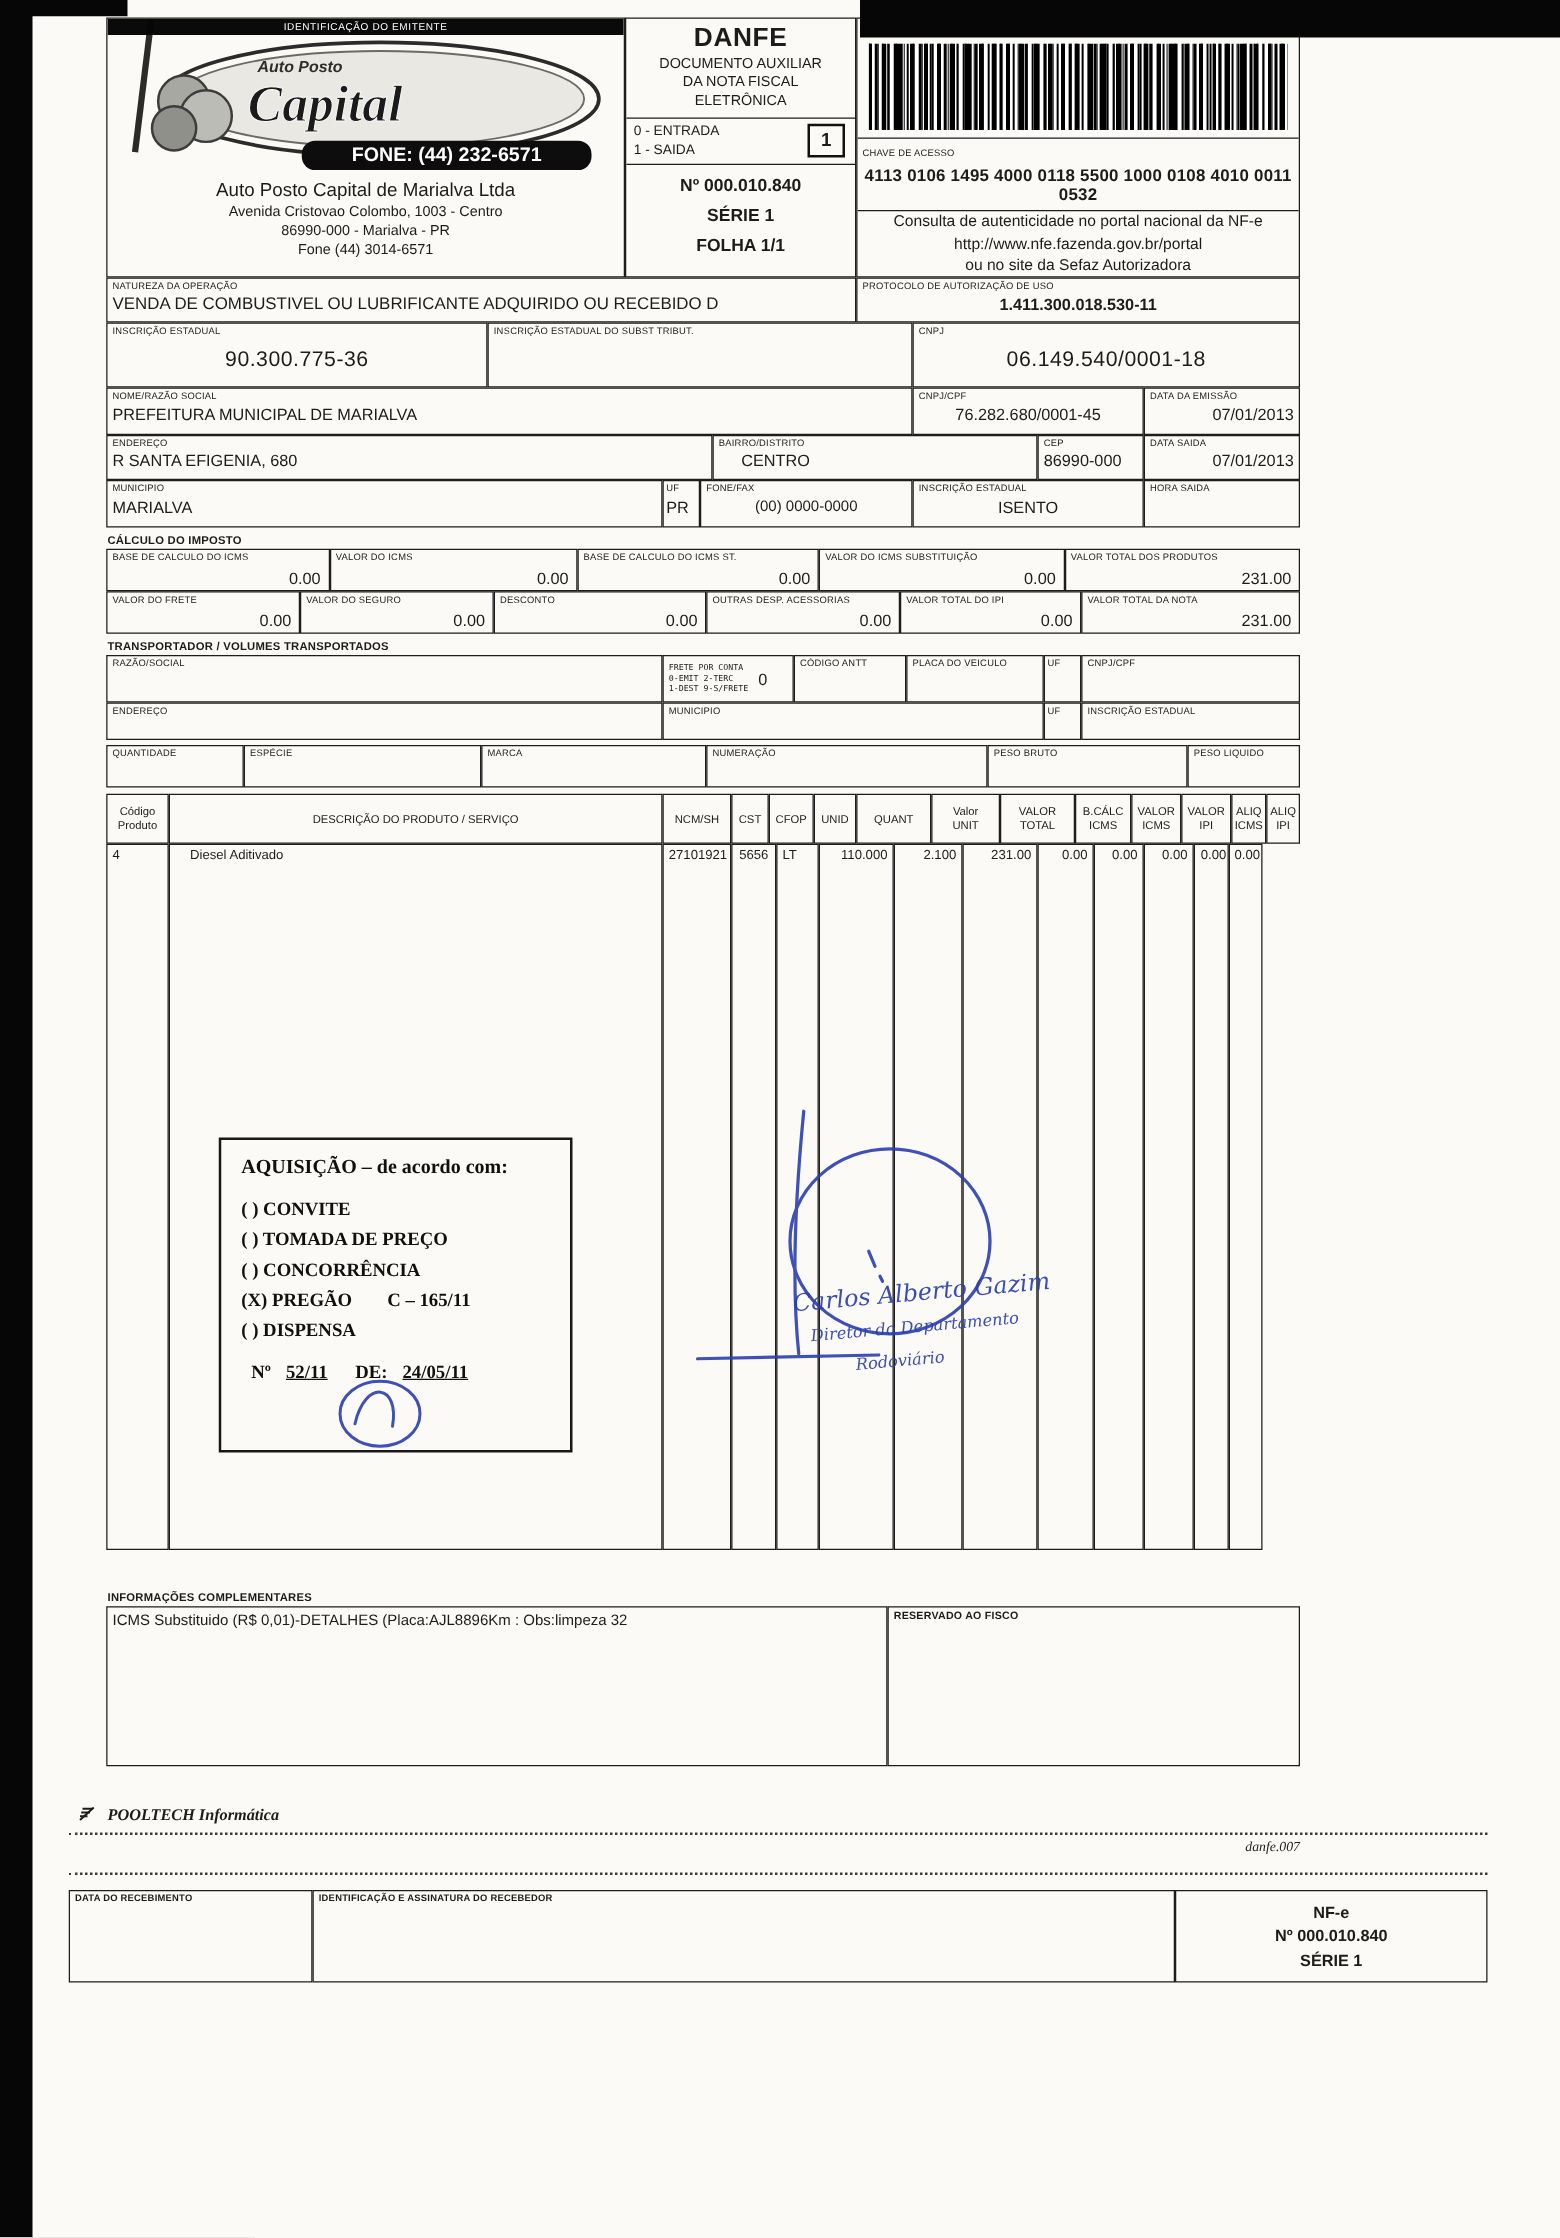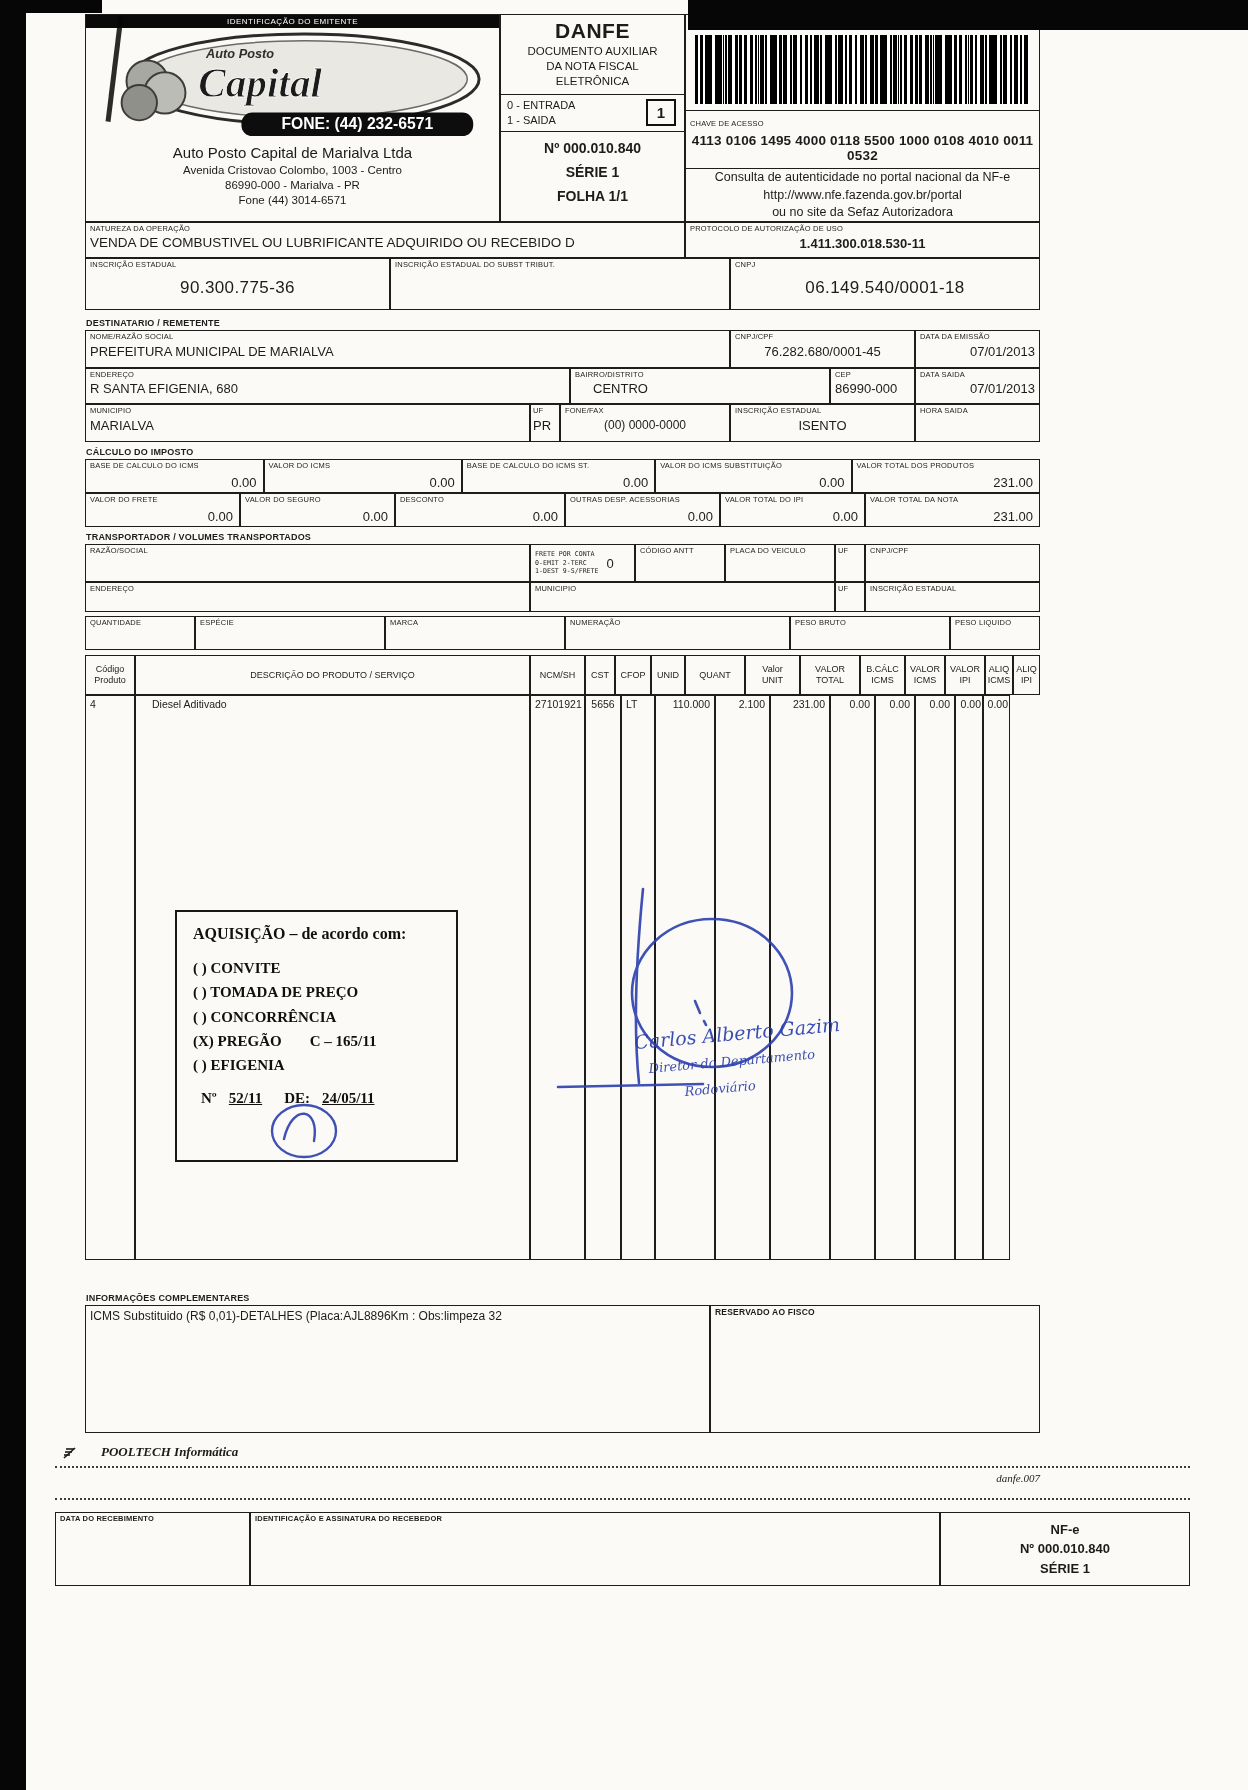--- a/index.html
+++ b/index.html
@@ -44,21 +44,21 @@
 .frete-txt{font-family:"DejaVu Sans Mono",monospace;font-size:6.6px;line-height:1.35;white-space:pre-line}
 .frete-val{font-size:13px}
 
 .prod-head .cell{font-size:9px;text-align:center;justify-content:center;padding:2px 1px;line-height:1.2}
 .prod-body .cell{font-size:10.5px;padding-top:2px}
 .prod-body .rt{text-align:right}
 .prod-body .ctr{text-align:center}
 
 .info-text{font-size:12px;padding-top:2px}
 
-.pooltech{position:absolute;left:62px;top:1444px;z-index:3;display:flex;align-items:flex-end;gap:23px;font-family:"Liberation Serif",serif;font-weight:bold;font-style:italic;font-size:13px}
+.pooltech{position:absolute;left:62px;top:1444px;z-index:3;display:flex;align-items:flex-start;gap:8px;font-family:"Liberation Serif",serif;font-weight:bold;font-style:italic;font-size:13px}
 .dotline{position:absolute;left:55px;width:1135px;height:0;border-top:2.5px dotted #3c3c3c;z-index:3}
 .ref{position:absolute;left:55px;top:1472px;width:985px;text-align:right;font-family:"Liberation Serif",serif;font-style:italic;font-size:11px;z-index:3}
 .recibo{position:absolute;left:55px;top:1512px;width:1135px;height:74px;display:flex;z-index:3}
 .nfe-box{align-items:center;justify-content:center;text-align:center;font-weight:bold;font-size:13px;line-height:1.5}
 
 .stamp{position:absolute;left:175px;top:910px;width:283px;height:252px;border:2.2px solid #181818;z-index:4;font-family:"Liberation Serif",serif;font-weight:bold;color:#101010;padding:13px 16px}
 .stamp-title{font-size:16px}
 .stamp-opts{margin-top:13px;font-size:15px;line-height:1.62}
 .stamp-preg{display:flex;gap:28px}
 .stamp-num{margin-top:13px;font-size:15px;display:flex;gap:12px;padding-left:8px}
@@ -142,21 +142,20 @@
       <div class="cell" style="width:340px">
         <span class="lbl">INSCRIÇÃO ESTADUAL DO SUBST TRIBUT.</span>
         <div class="val big"></div>
       </div>
       <div class="cell" style="width:310px">
         <span class="lbl">CNPJ</span>
         <div class="val big">06.149.540/0001-18</div>
       </div>
     </div>
 
-    <div class="sec-lbl" style="margin-top:5px">DESTINATARIO / REMETENTE</div>
     <div class="box-row" style="height:38px">
       <div class="cell" style="width:645px">
         <span class="lbl">NOME/RAZÃO SOCIAL</span>
         <div class="val" style="margin-top:3px">PREFEITURA MUNICIPAL DE MARIALVA</div>
       </div>
       <div class="cell" style="width:185px">
         <span class="lbl">CNPJ/CPF</span>
         <div class="val ctr" style="margin-top:3px">76.282.680/0001-45</div>
       </div>
       <div class="cell" style="width:125px">
@@ -439,21 +438,21 @@
   <div class="stamp">
     <div class="stamp-title">AQUISIÇÃO – de acordo com:</div>
     <div class="stamp-opts">
       <div>( ) CONVITE</div>
       <div>( ) TOMADA DE PREÇO</div>
       <div>( ) CONCORRÊNCIA</div>
       <div class="stamp-preg">
         <span>(X) PREGÃO</span>
         <span>C – 165/11</span>
       </div>
-      <div>( ) EFIGENIA</div>
+      <div>( ) DISPENSA</div>
     </div>
     <div class="stamp-num">
       <span>Nº</span>
       <span class="u">52/11</span>
       <span style="margin-left:10px">DE:</span>
       <span class="u">24/05/11</span>
     </div>
   </div>
 
   <svg class="sig-svg" width="340" height="290" viewBox="0 0 340 290">

